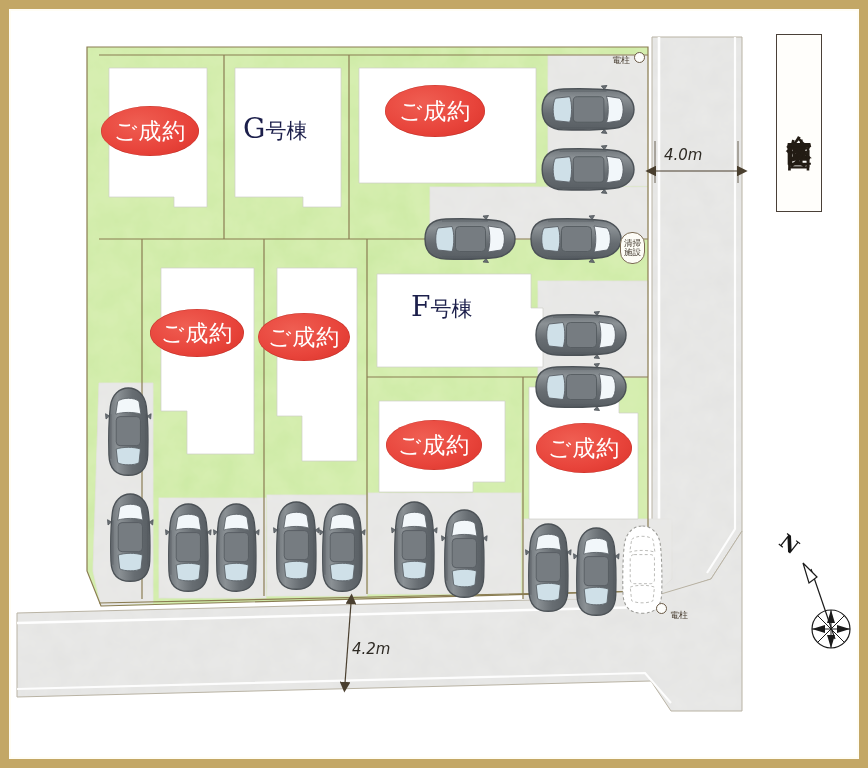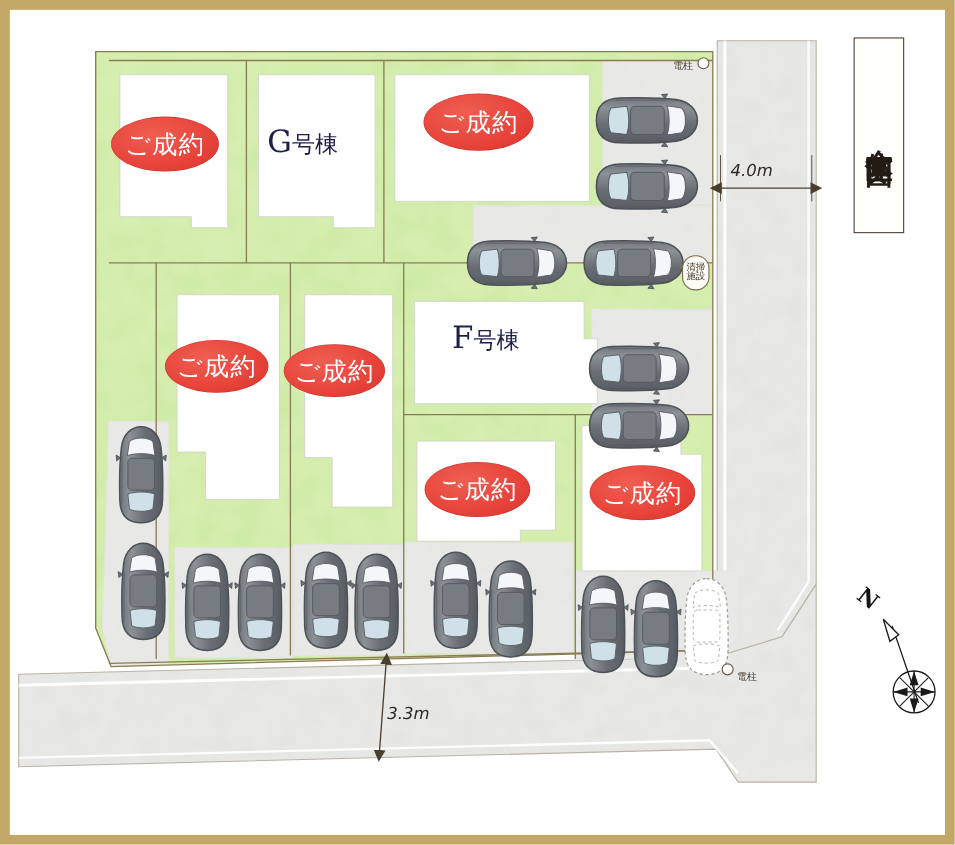--- a/index.html
+++ b/index.html
@@ -424,21 +424,21 @@
   <div class="anno" style="left:670px; top:609px;">電柱</div>
   <div class="pole-marker" style="left:656px; top:603px;"></div>
 
   <div class="facility-box" style="left:620px; top:232px;border-radius:12px;">
     <span>清掃</span>
     <span>施設</span>
   </div>
 
   <div class="dim-label" style="left:664px; top:146px;">4.0m</div>
 
-  <div class="dim-label" style="left:352px; top:640px;">3.3m</div>
+  <div class="dim-label" style="left:352px; top:640px;">4.2m</div>
 
   <div class="compass">
     <div class="compass-n">N</div>
   </div>
 
   <div class="frame-inner"></div>
   <div class="frame-outer"></div>
 
 </div>
 

